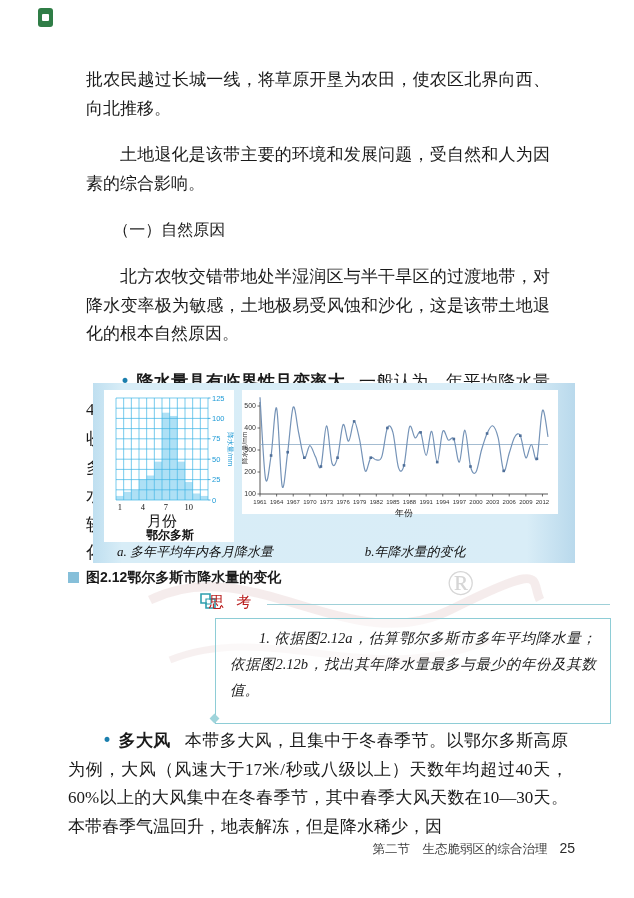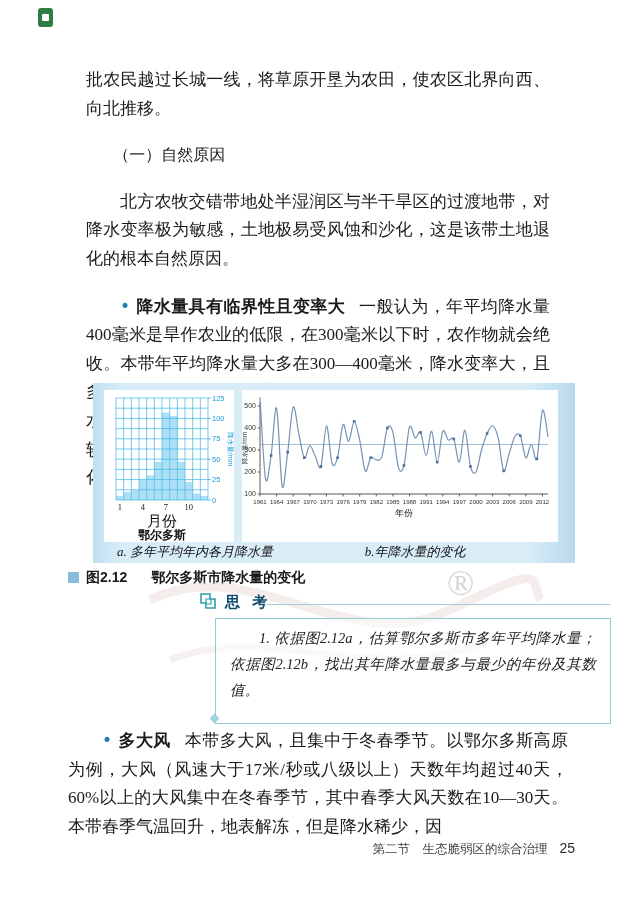--- a/index.html
+++ b/index.html
@@ -20,37 +20,37 @@
   .sec-head{font-weight:normal;font-size:16px;text-indent:1.7em;font-family:"Liberation Sans","DejaVu Sans",sans-serif;}
   .bullet-para{text-indent:2em;}
   .bullet{color:#1b7fae;margin-right:6px;font-family:"DejaVu Sans",sans-serif;}
   .run-title{font-weight:bold;font-family:"Liberation Sans","DejaVu Sans",sans-serif;}
   .run-gap{display:inline-block;width:0.8em;}
   
   #figure-band{left:93px;top:383px;width:482px;height:180px;
     background:linear-gradient(to right,#bfdff0 0%,#d8edf7 6%,#d9edf7 90%,#b9d9ec 100%);}
   .chart-panel{position:absolute;background:#ffffff;}
   #bar-panel{left:11px;top:7px;width:130px;height:152px;}
-  #line-panel{left:149px;top:7px;width:316px;height:152px;}
+  #line-panel{left:149px;top:7px;width:316px;height:124px;}
   .under-label{position:absolute;width:116px;text-align:center;font-size:15px;color:#111;}
   #bar-xlabel{top:122px;left:0;}
-  #bar-station{top:137px;left:0;font-weight:bold;font-size:12px;}
+  #bar-station{top:137px;left:8px;font-weight:bold;font-size:12px;}
   .fig-caption{position:absolute;top:160px;font-size:13px;font-style:italic;color:#111;text-align:center;}
   #caption-a{left:-8px;width:220px;}
   #caption-b{left:222px;width:200px;}
   
   #figcap-row{left:68px;top:569px;font-size:14px;font-weight:bold;font-family:"Liberation Sans","DejaVu Sans",sans-serif;}
   #figcap-row .marker{display:inline-block;width:11px;height:11px;background:#86bfd9;margin-right:7px;vertical-align:-1px;}
-  #figcap-row .figtitle{margin-left:24px;}
+  #figcap-row .figtitle{margin-left:0;}
   
   #watermark-swash{left:130px;top:540px;pointer-events:none;}
   #watermark-r{left:447px;top:562px;font-size:36px;color:#c9c9c9;opacity:.75;font-family:"Liberation Serif",serif;}
   
   #think-head{left:197px;top:591px;height:24px;}
-  #think-title{position:absolute;left:28px;top:2px;color:#0c4a6e;font-weight:bold;font-size:15px;
+  #think-title{position:absolute;left:12px;top:2px;color:#b91c1c;font-weight:normal;font-size:15px;
     font-family:"Liberation Sans","DejaVu Sans",sans-serif;letter-spacing:4px;white-space:nowrap;}
   #think-rule{position:absolute;left:70px;top:13px;width:343px;height:1px;background:#9fd0d8;}
   #think-box{left:215px;top:618px;width:394px;height:104px;border:1px solid #8ecdd6;background:rgba(255,255,255,.55);}
   #think-box .q{margin:0;padding:0 14px;text-indent:2em;font-size:14.5px;line-height:26px;
     font-style:italic;color:#1c1c1c;text-align:justify;}
   #think-box .q:first-child{margin-top:6px;}
   #think-diamond{left:211px;top:715px;width:7px;height:7px;background:#9fd4db;transform:rotate(45deg);}
   
   #bottom-text{left:68px;top:726px;width:500px;font-size:17px;line-height:28.6px;text-align:justify;}
   #bottom-text p{margin:0;}
@@ -60,20 +60,21 @@
   #footer .pnum{font-size:14px;margin-left:12px;color:#2b2b2b;}
   svg{display:block;}
 </style>
 </head>
 <body>
 
 <div class="abs" id="corner-icon"></div>
 
 <div class="abs" id="top-text">
   <p>批农民越过长城一线，将草原开垦为农田，使农区北界向西、向北推移。</p>
+  <p class="indent">土地退化是该带主要的环境和发展问题，受自然和人为因素的综合影响。</p>
   <p class="sec-head">（一）自然原因</p>
   <p class="indent">北方农牧交错带地处半湿润区与半干旱区的过渡地带，对降水变率极为敏感，土地极易受风蚀和沙化，这是该带土地退化的根本自然原因。</p>
   <p class="bullet-para"><span class="bullet">•</span><span class="run-title">降水量具有临界性且变率大</span><span class="run-gap"></span><span>一般认为，年平均降水量400毫米是旱作农业的低限，在300毫米以下时，农作物就会绝收。本带年平均降水量大多在300—400毫米，降水变率大，且多以暴雨形式出现在夏季（图2.12a）。暴雨集中，不仅降低了水分利用率，还造成强烈的土壤侵蚀；降水量的年际变化也比较大（图2.12b），降水量少的年份往往出现旱灾，加剧土地退化。</span></p>
 </div>
 
 <div class="abs" id="figure-band">
   <div class="chart-panel" id="bar-panel">
     <svg id="bar-svg" width="130" height="122">
         <rect x="12" y="105.92" width="7.666666666666667" height="4.079999999999998" fill="#aee0f5"></rect>
         <rect x="19.666666666666668" y="101.84" width="7.666666666666667" height="8.159999999999997" fill="#aee0f5"></rect>

